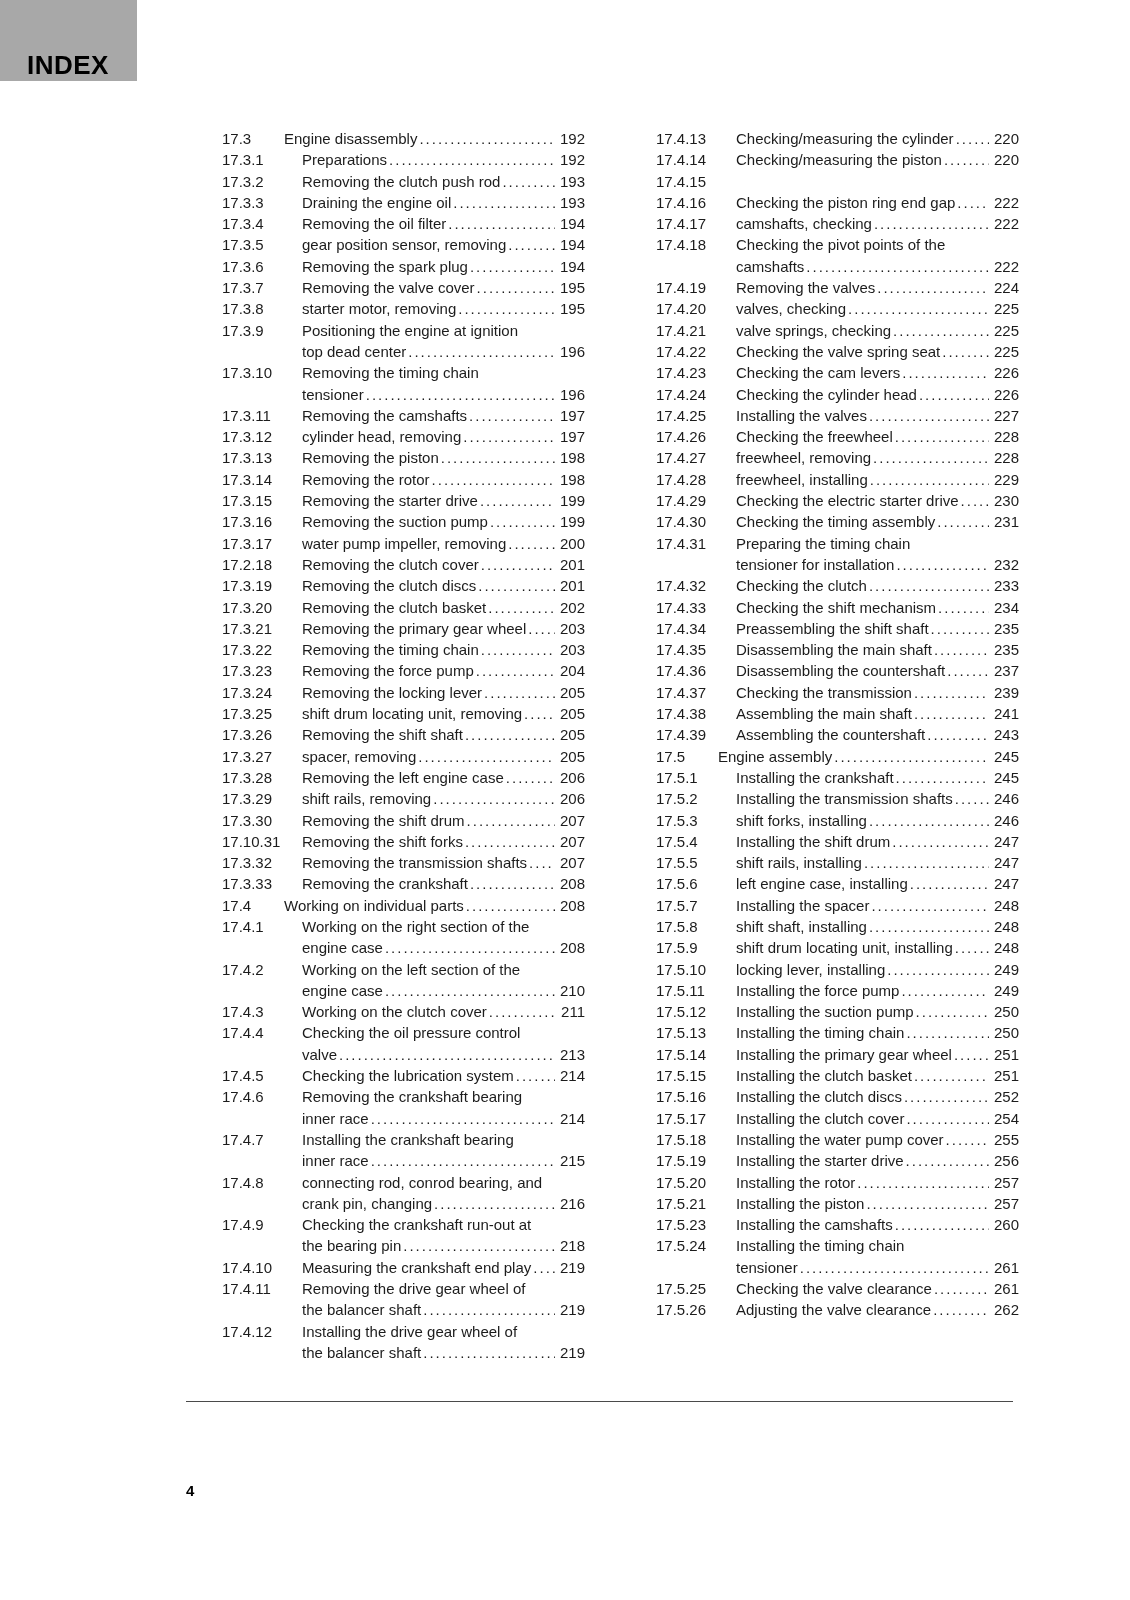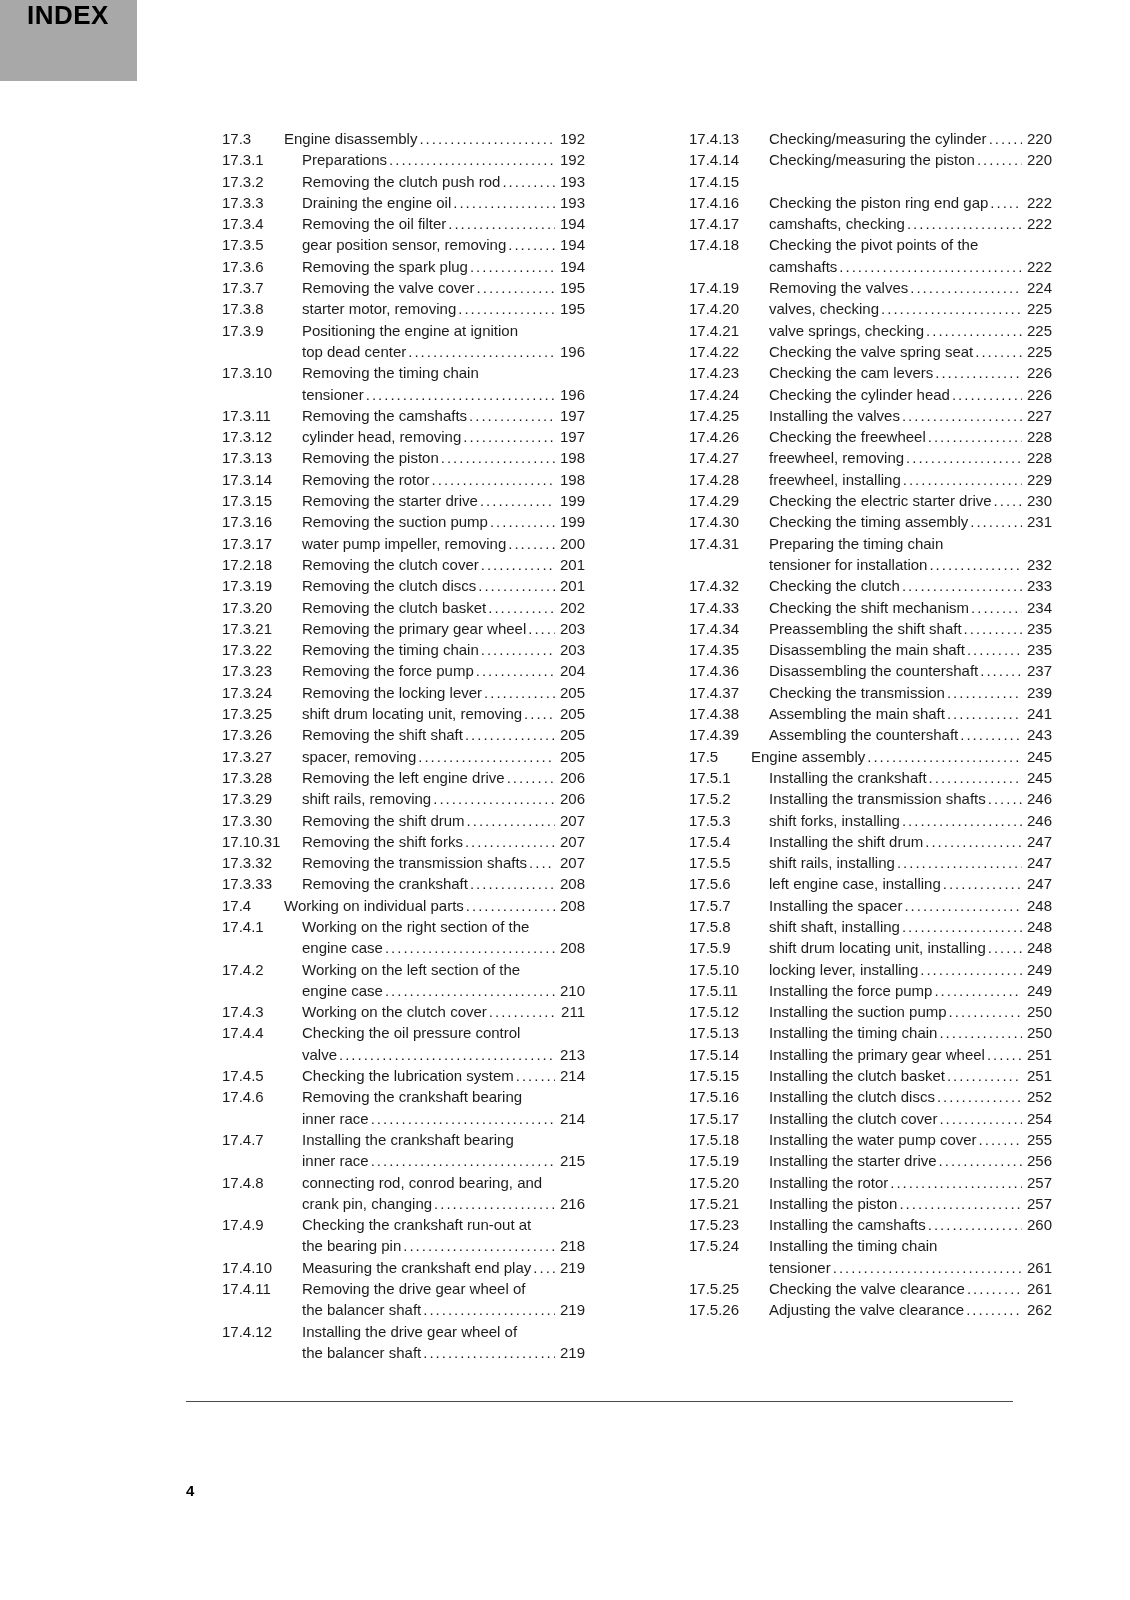--- a/index.html
+++ b/index.html
@@ -10,36 +10,36 @@
     color: #1c1c1c;
     position: relative;
     overflow: hidden;
   }
   .index-header {
     position: absolute;
     top: 0; left: 0;
     width: 137px; height: 81px;
     background: #a8a8a8;
     display: flex;
-    align-items: flex-start;
+    align-items: flex-end;
     padding-left: 27px;
   }
   .index-title {
     font-size: 26px;
     font-weight: bold;
     color: #000000;
     letter-spacing: 0.5px;
   }
   .toc {
     position: absolute;
     top: 128px;
     left: 222px;
     width: 793px;
     display: flex;
-    gap: 104px;
+    gap: 71px;
   }
   .toc-column { width: 363px; flex-shrink: 0; }
   .entry {
     display: flex;
     font-size: 15px;
     line-height: 21.3px;
   }
   .num { flex-shrink: 0; white-space: nowrap; }
   .entry.l1 .num { width: 62px; }
   .entry.l2 .num { width: 80px; }
@@ -370,21 +370,21 @@
               <span class="leadertext">spacer, removing</span>
               <span class="dots"></span>
               <span class="page-col">205</span>
             </div>
           </div>
         </div>
         <div class="entry l2">
           <span class="num">17.3.28</span>
           <div class="body">
             <div class="leaderline">
-              <span class="leadertext">Removing the left engine drive</span>
+              <span class="leadertext">Removing the left engine case</span>
               <span class="dots"></span>
               <span class="page-col">206</span>
             </div>
           </div>
         </div>
         <div class="entry l2">
           <span class="num">17.3.29</span>
           <div class="body">
             <div class="leaderline">
               <span class="leadertext">shift rails, removing</span>

